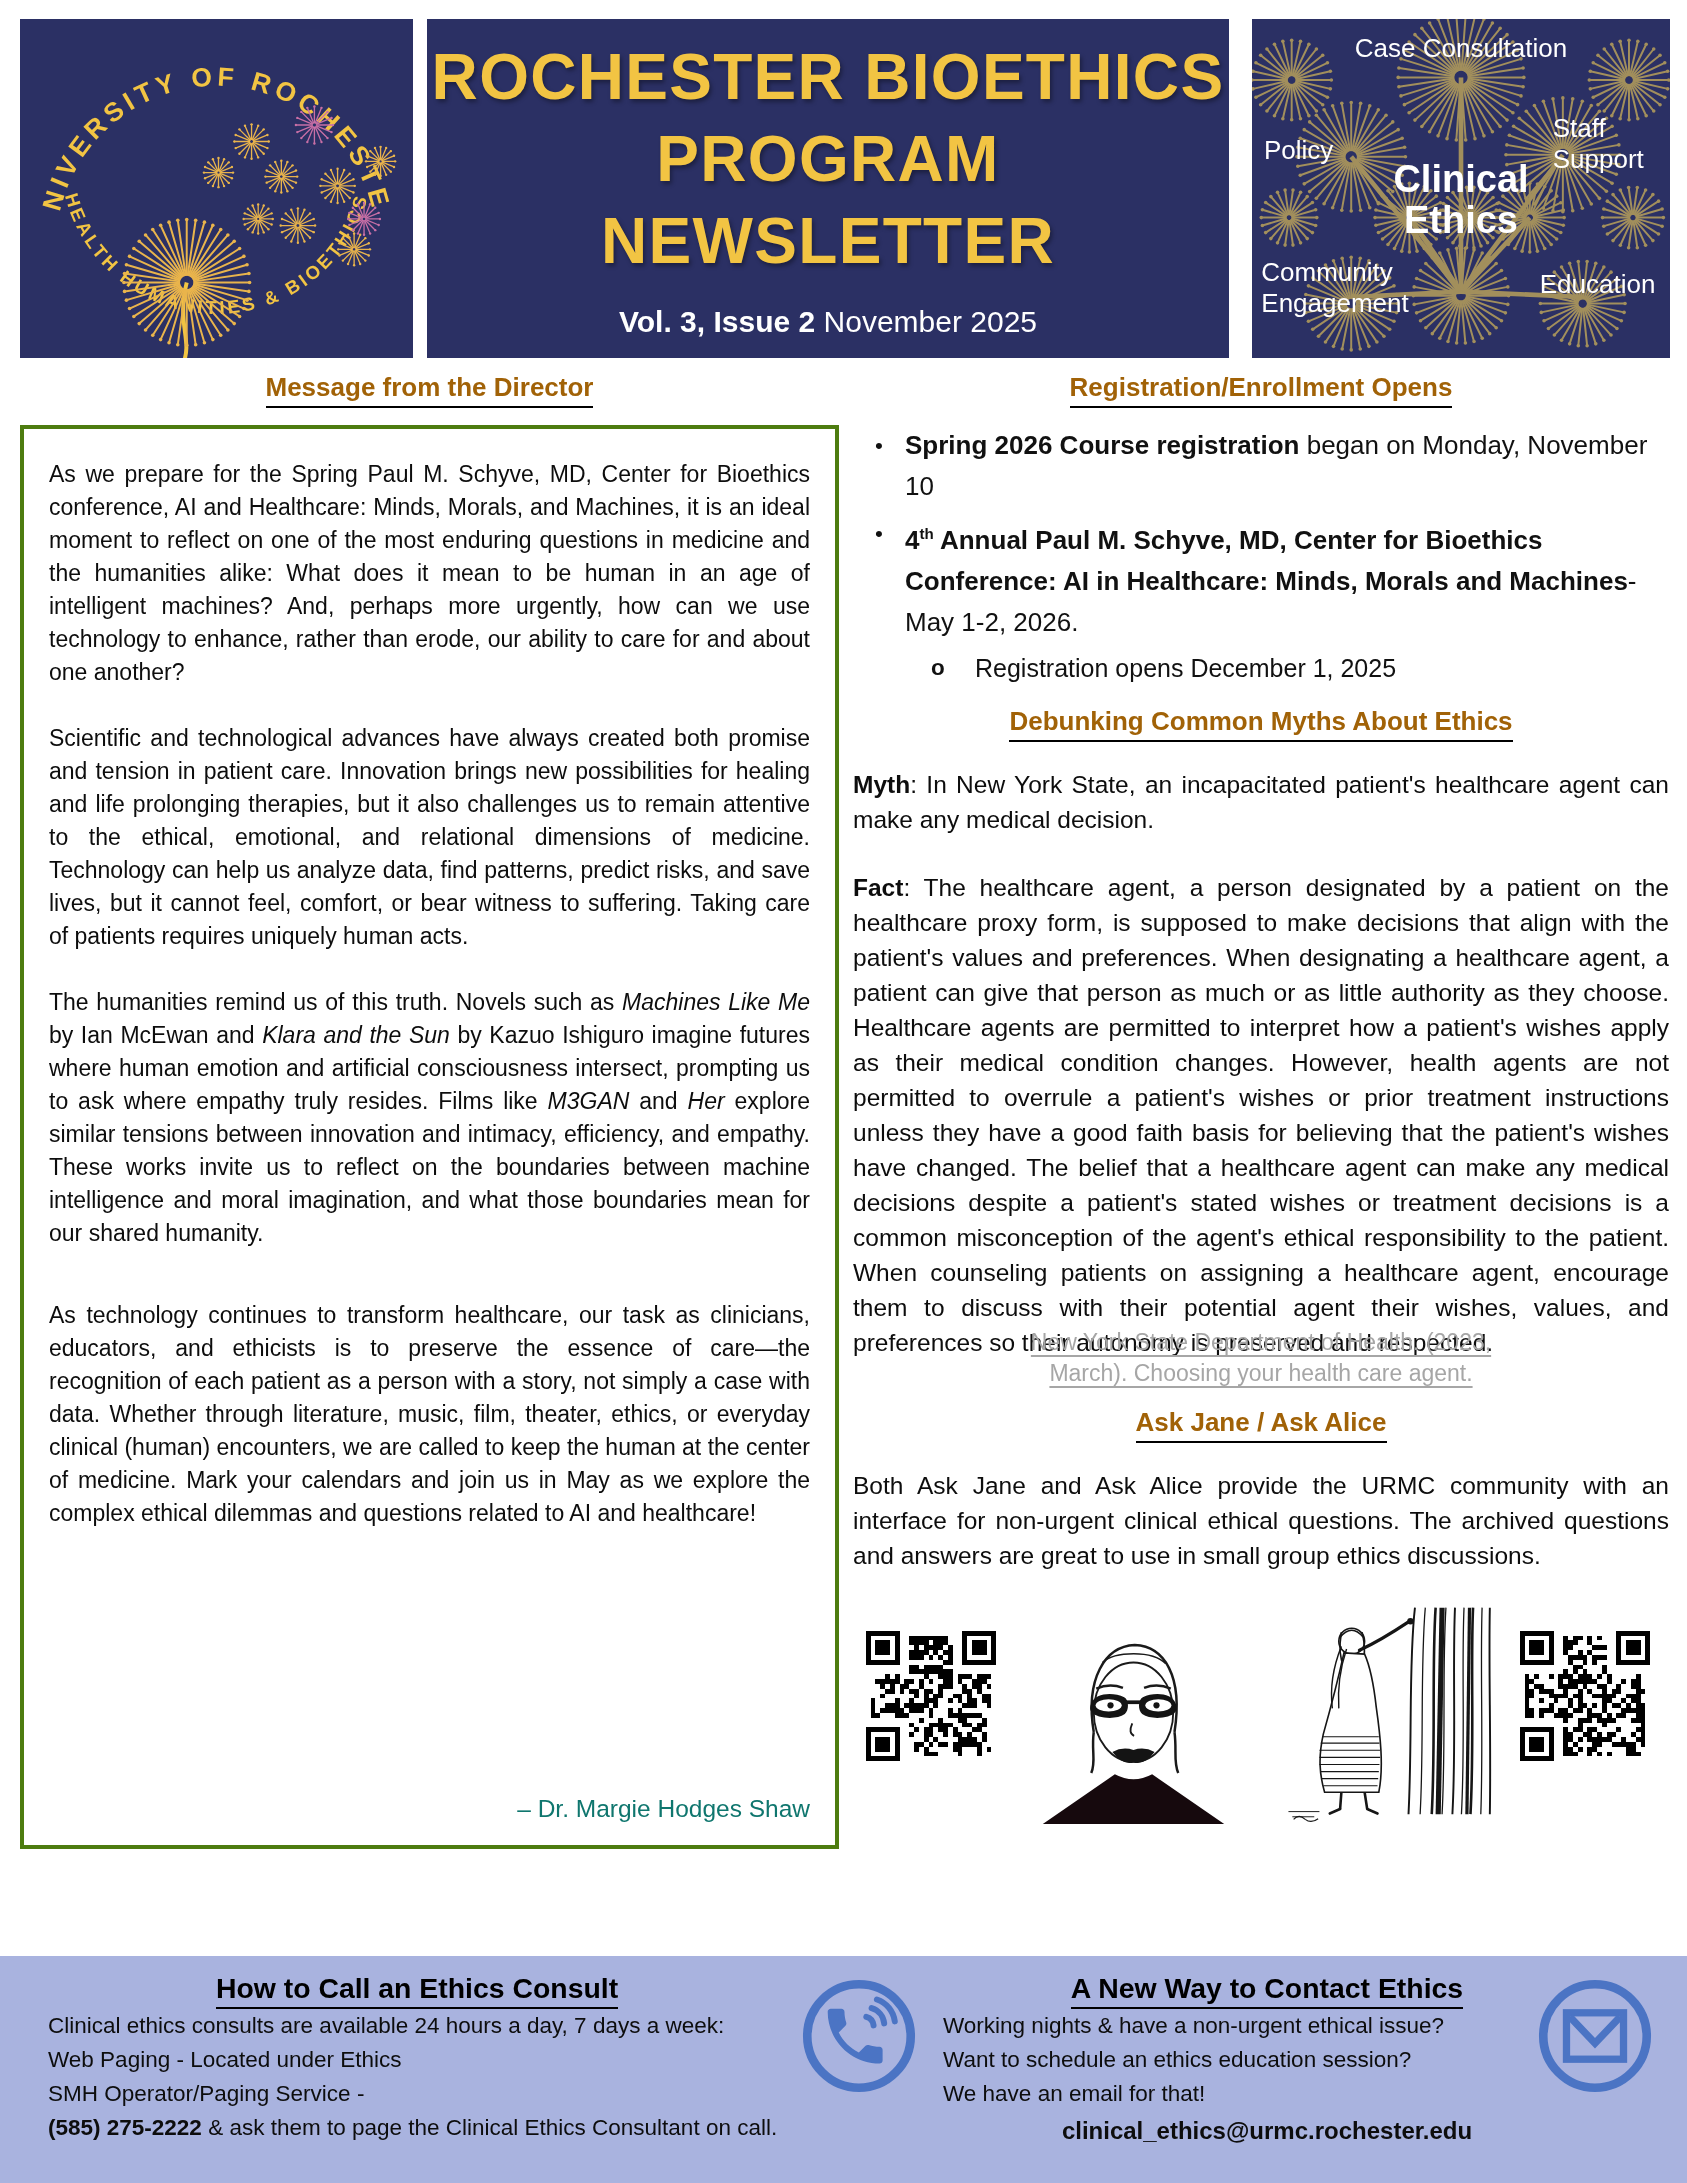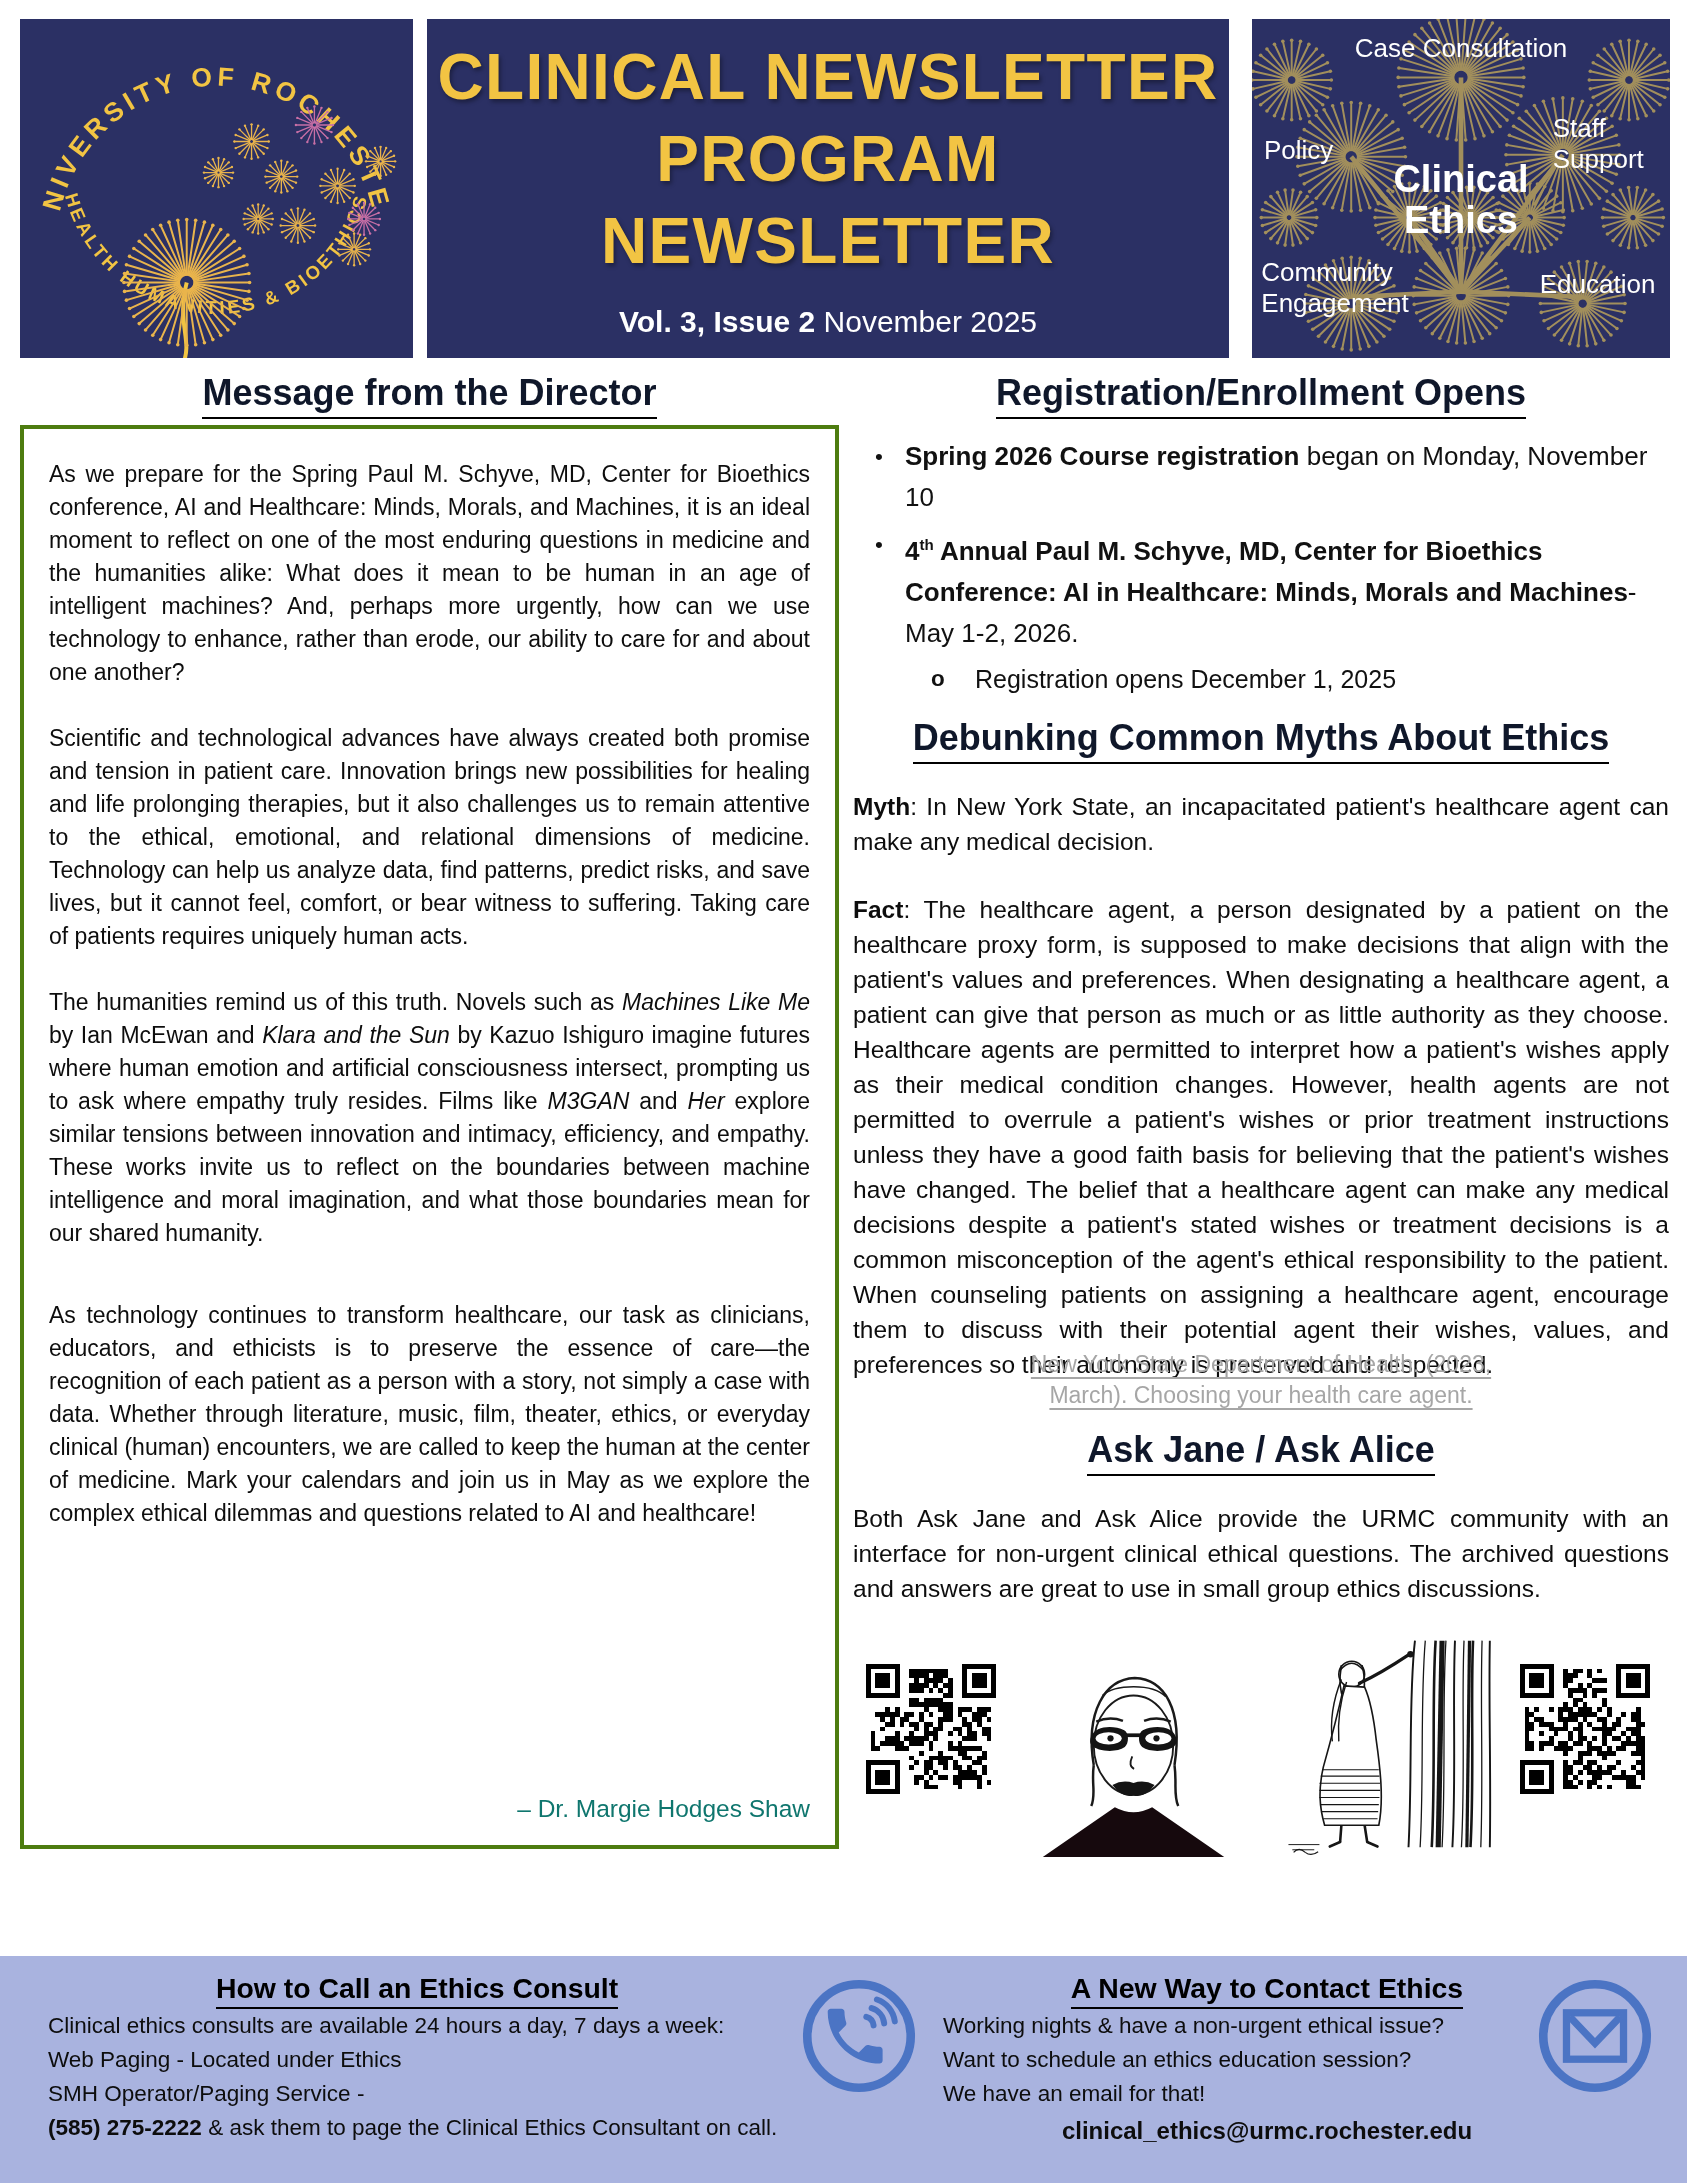--- a/index.html
+++ b/index.html
@@ -13,21 +13,21 @@
   .hdr-block{position:absolute;top:18.5px;height:339px;background:var(--navy);}
   #logo-block{left:20px;width:393px;}
   #title-block{left:427px;width:802px;display:flex;flex-direction:column;align-items:center;justify-content:center;}
   #ethics-block{left:1252px;width:418px;overflow:hidden;}
   .main-title{font-size:64px;font-weight:700;letter-spacing:1.3px;color:var(--gold);
               line-height:1.28;text-align:center;text-shadow:2px 3.3px 4.6px rgba(0,0,0,.35);}
   .issue-line{margin-top:22.5px;font-size:30px;color:#ffffff;}
   .ethics-label{position:absolute;color:#ffffff;font-size:26px;line-height:1.22;}
   .ethics-center{font-weight:700;font-size:38px;line-height:1.1;text-align:center;}
   
-  .col-heading{font-size:36px;font-weight:700;text-align:center;color:#0f172a;}
+  .col-heading{font-size:26px;font-weight:700;text-align:center;color:#a16207;}
   .col-heading span{display:inline-block;border-bottom:2.6px solid #000;padding-bottom:2.6px;}
   #left-heading{position:absolute;left:20px;top:372px;width:819px;}
   #message-box{position:absolute;left:20px;top:425px;width:819px;height:1424px;
                border:4px solid #4d7c0f;box-sizing:border-box;padding:29px 25px 22.5px 25px;
                display:flex;flex-direction:column;}
   #message-box p{margin:0 0 33px 0;font-size:23px;line-height:33px;text-align:justify;color:#0d0d0d;}
   #message-box p:last-of-type{margin-bottom:0;margin-top:16px;}
   .signoff{margin-top:auto;text-align:right;font-size:24.5px;color:#0f766e;}
   #right-col{position:absolute;left:853px;top:372px;width:816px;}
   .bullets{margin-top:17px;}
@@ -491,21 +491,21 @@
           <circle cx="514.1844023767621" cy="325.82689121972913" r="1.8" fill="#E9B44C"></circle>
           <line x1="507.03646752981723" y1="345.96353247018277" x2="521.9705627484772" y2="331.02943725152284" stroke="#E9B44C" stroke-width="2" stroke-linecap="round"></line>
           <circle cx="521.9705627484772" cy="331.02943725152284" r="1.8" fill="#E9B44C"></circle>
           <line x1="507.6607730536325" y1="346.89787171478855" x2="527.1731087802709" y2="338.8155976232378" stroke="#E9B44C" stroke-width="2" stroke-linecap="round"></line>
           <circle cx="527.1731087802709" cy="338.8155976232378" r="1.8" fill="#E9B44C"></circle>
         </g>
     </svg>
   </div>
 
   <div id="title-block" class="hdr-block">
-    <div class="main-title">CLINICAL NEWSLETTER</div>
+    <div class="main-title">ROCHESTER BIOETHICS</div>
     <div class="main-title">PROGRAM NEWSLETTER</div>
     <div class="issue-line"><span class="sb">Vol. 3, Issue 2</span><span> November 2025</span></div>
   </div>
 
   <div id="ethics-block" class="hdr-block">
     <svg id="ethics-svg" width="418" height="339" viewBox="0 0 632 512" style="position:absolute;left:0;top:0;">
         <line x1="316" y1="412" x2="150" y2="208" stroke="#A28F5C" stroke-width="7"></line>
         <line x1="316" y1="412" x2="470" y2="205" stroke="#A28F5C" stroke-width="7"></line>
         <line x1="316" y1="412" x2="316" y2="88" stroke="#A28F5C" stroke-width="7"></line>
         <line x1="316" y1="412" x2="238" y2="300" stroke="#A28F5C" stroke-width="7"></line>

